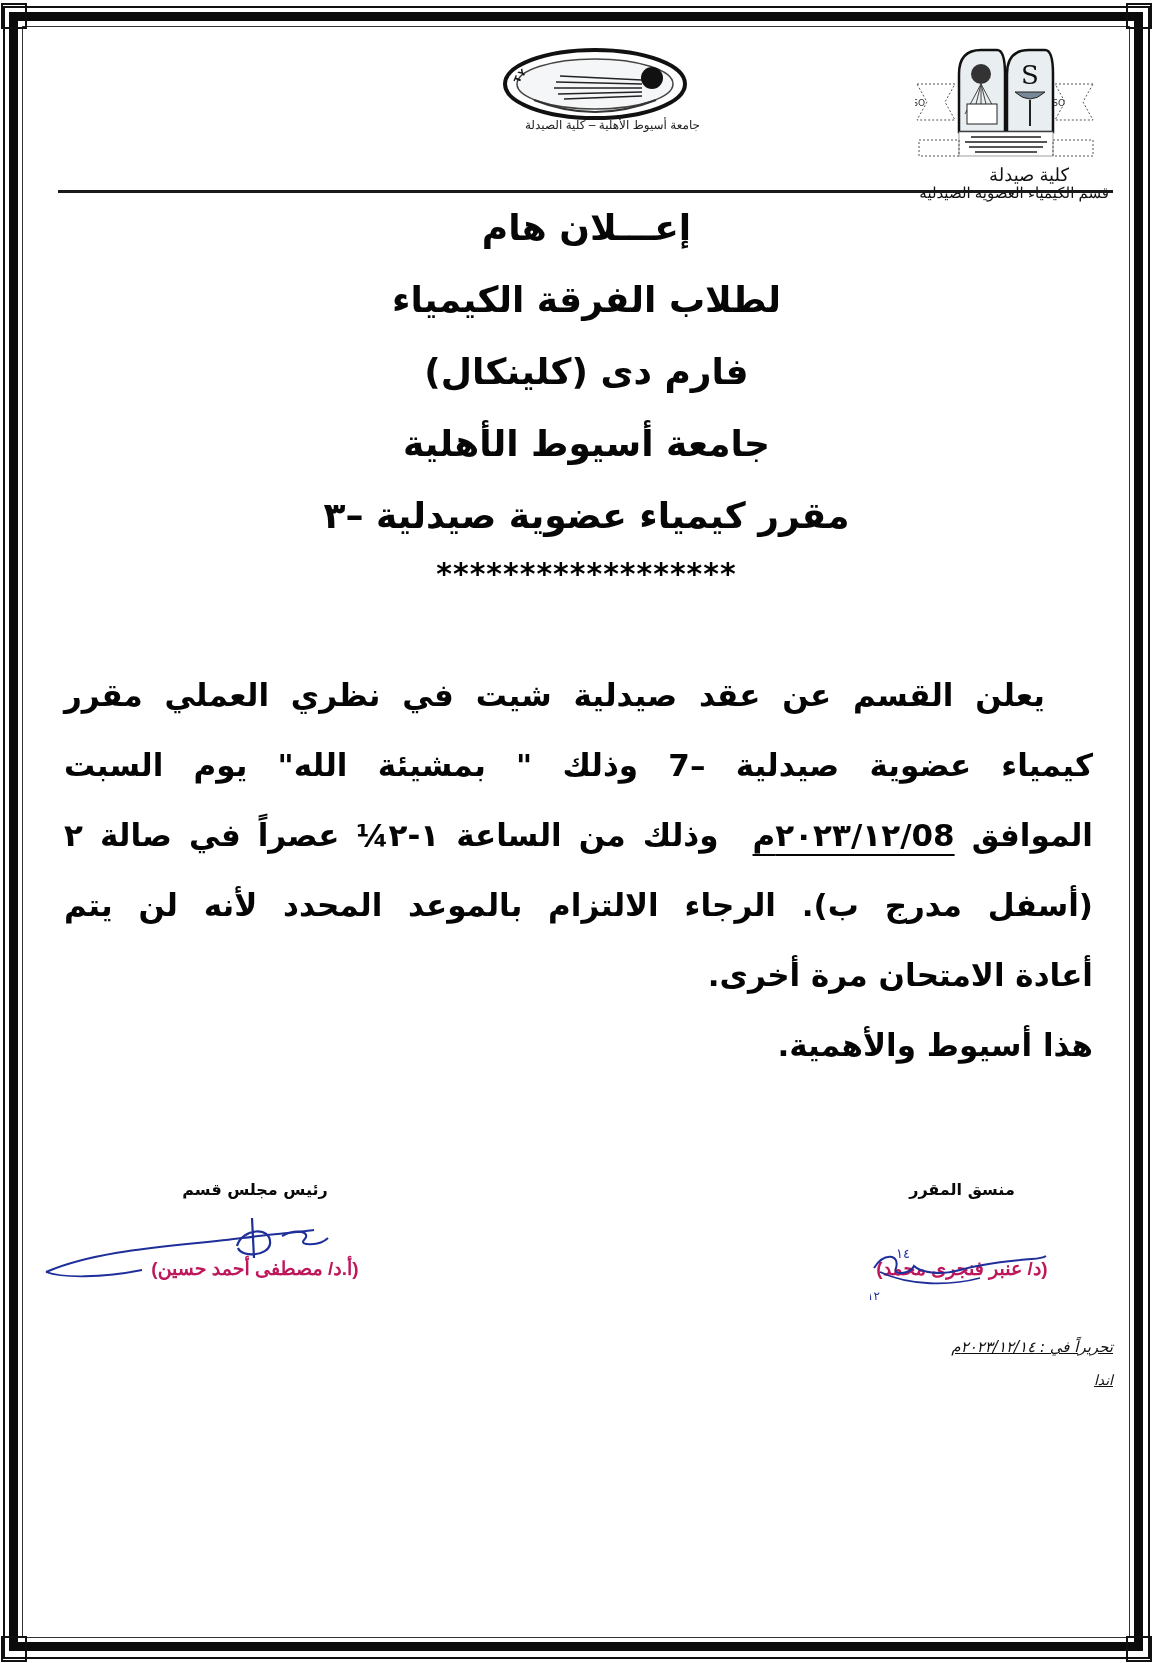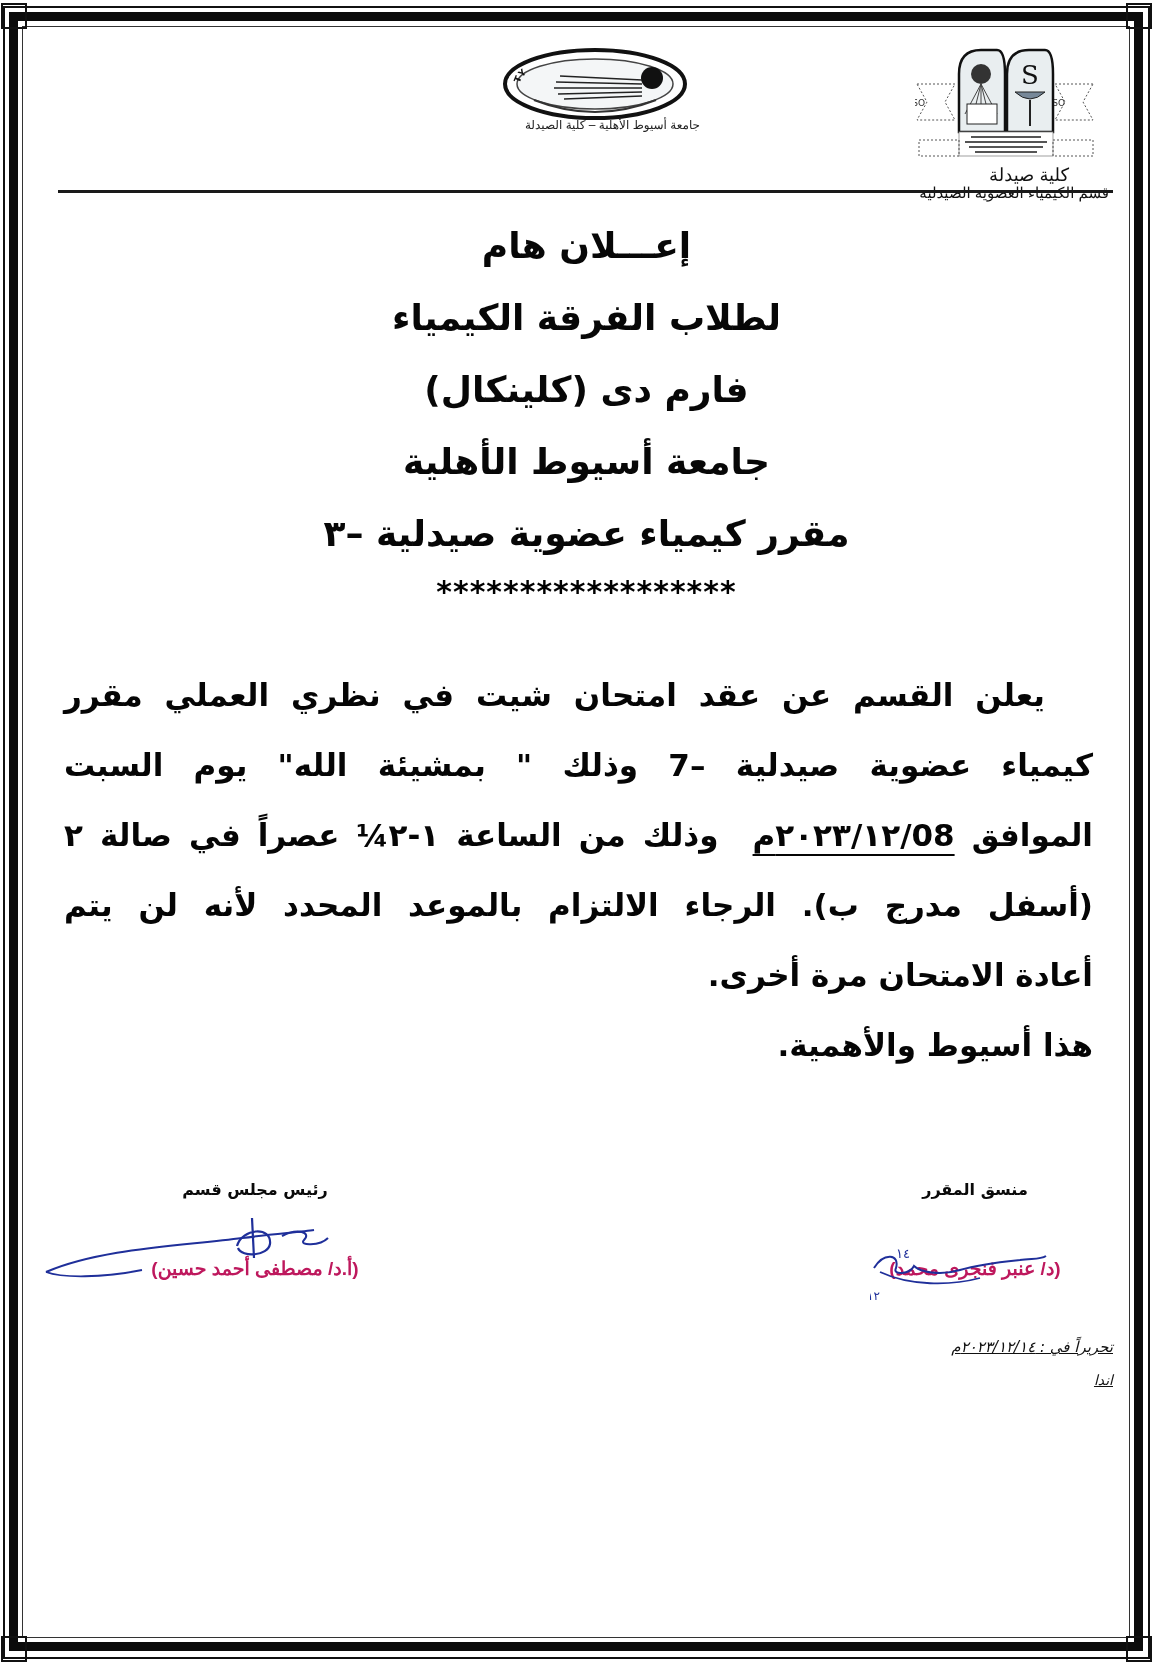--- a/index.html
+++ b/index.html
@@ -47,21 +47,21 @@
   .center-caption {
     position: absolute; left: 450px; width: 210px; top: 88px; text-align: right;
     font-size: 12px; color: #222; font-family: "Liberation Sans", sans-serif;
   }
   .header-rule {
     position: absolute; left: 58px; right: 38px; top: 190px; height: 3px; background: #1a1a1a;
   }
 
   
   .titles {
-    position: absolute; left: 0; right: 0; top: 210px; text-align: center; margin-left: 20px;
+    position: absolute; left: 0; right: 0; top: 192px; text-align: center; margin-left: 20px;
   }
   .title-line {
     font-family: "DejaVu Sans", sans-serif; font-weight: bold;
     font-size: 36px; line-height: 72px; height: 72px; color: #070707;
     letter-spacing: 0.5px;
   }
   .stars {
     font-family: "DejaVu Sans", sans-serif; font-weight: bold;
     font-size: 30px; letter-spacing: 1px; margin-top: 4px; color: #000;
   }
@@ -72,21 +72,21 @@
     font-family: "DejaVu Sans", sans-serif; font-weight: bold;
     font-size: 31px; line-height: 70px; text-align: justify; color: #050505;
   }
   .body-line { display: block; white-space: nowrap; text-align-last: justify; }
   .body-line.first { padding-right: 48px; }
   .body-line.last { text-align-last: right; }
   .underline-date { text-decoration: underline; text-decoration-thickness: 2px; text-underline-offset: 8px; }
 
   
   .sig-left { position: absolute; left: 100px; top: 1180px; width: 310px; text-align: center; }
-  .sig-right { position: absolute; right: 28px; top: 1180px; width: 300px; text-align: center; }
+  .sig-right { position: absolute; right: 41px; top: 1180px; width: 300px; text-align: center; }
   .sig-title {
     font-family: "DejaVu Sans", sans-serif; font-weight: bold; font-size: 16px; color: #0a0a0a;
   }
   .sig-name {
     font-family: Liberation Sans, sans-serif; font-weight: bold; font-size: 19px; color: #be185d;
     margin-top: 58px;
   }
   .signature-svg { position: absolute; }
   .date-written {
     position: absolute; right: 40px; top: 1338px; font-size: 15px; font-style: italic;
@@ -167,21 +167,21 @@
 <div class="titles">
   <div class="title-line">إعـــلان هام</div>
   <div class="title-line">لطلاب الفرقة الكيمياء</div>
   <div class="title-line">فارم دى (كلينكال)</div>
   <div class="title-line">جامعة أسيوط الأهلية</div>
   <div class="title-line">مقرر كيمياء عضوية صيدلية –٣</div>
   <div class="stars">******************</div>
 </div>
 
 <div class="body-text">
-  <span class="body-line first">يعلن القسم عن  عقد امتحان شيت في نظري العملي مقرر</span>
+  <span class="body-line first">يعلن القسم عن  عقد صيدلية شيت في نظري العملي مقرر</span>
   <span class="body-line">كيمياء عضوية صيدلية –7 وذلك " بمشيئة الله"  يوم السبت</span>
   <span class="body-line"><span>الموافق</span> <span class="underline-date">٢٠٢٣/١٢/08م</span>&nbsp;&nbsp;<span>وذلك من الساعة ١-٢¼ عصراً  في صالة ٢</span></span>
   <span class="body-line">(أسفل مدرج ب). الرجاء الالتزام بالموعد المحدد لأنه لن يتم</span>
   <span class="body-line last">أعادة الامتحان مرة  أخرى.</span>
   <span class="body-line last">هذا أسيوط والأهمية.</span>
 </div>
 
 <div class="sig-left">
   <div class="sig-title">رئيس مجلس قسم</div>
   <div class="sig-name">(أ.د/ مصطفى أحمد حسين)</div>

